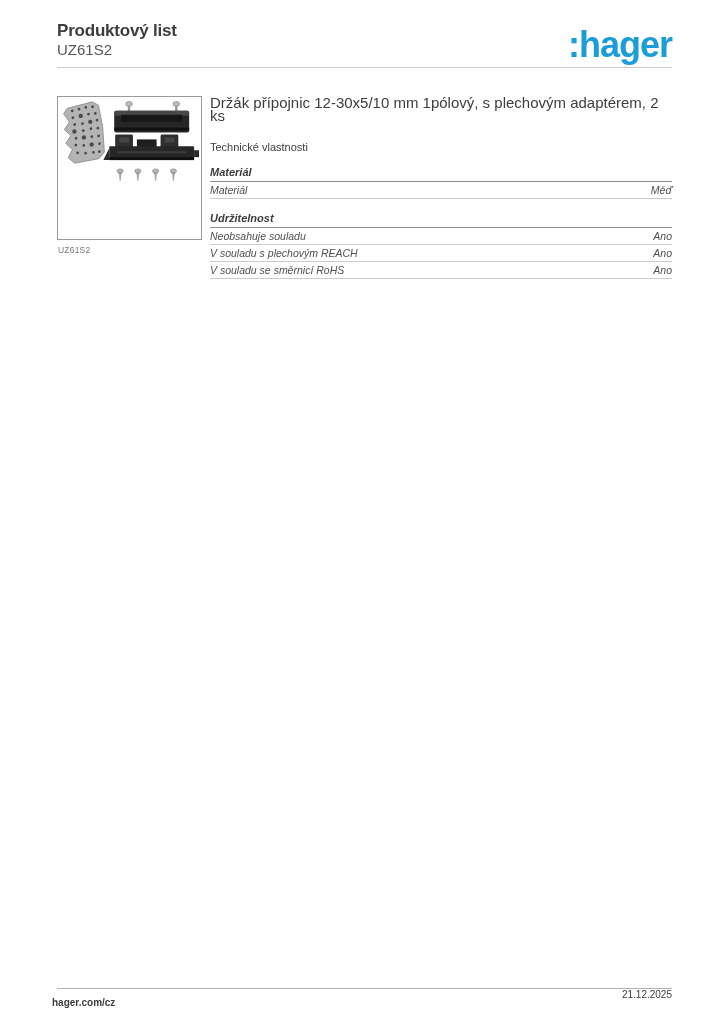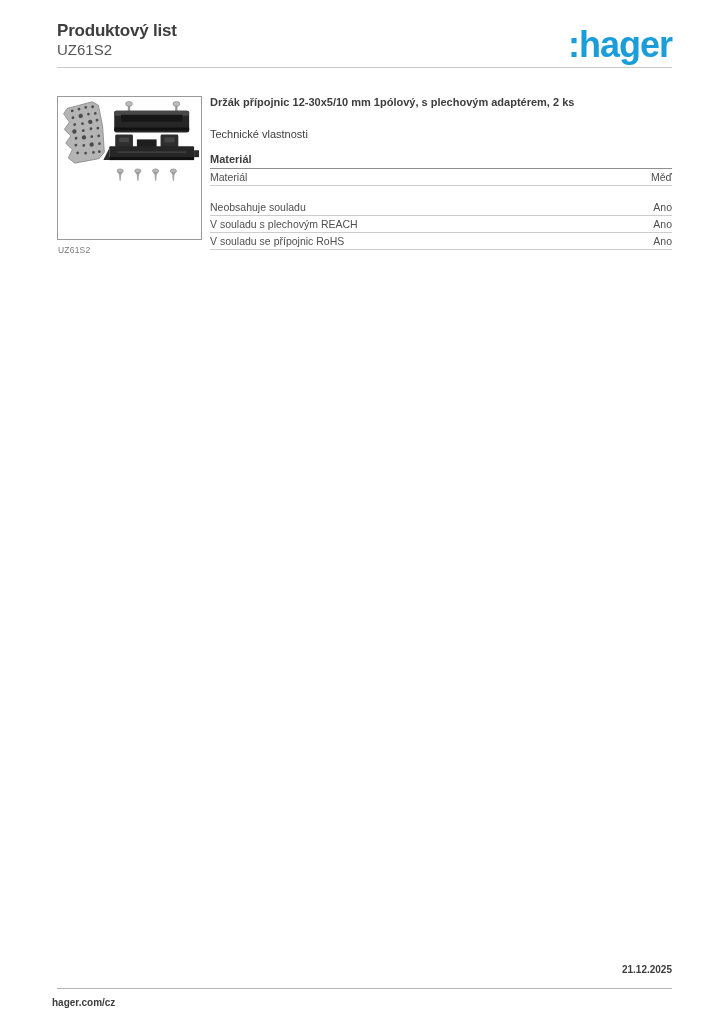--- a/index.html
+++ b/index.html
@@ -18,35 +18,35 @@
   .logo { position:absolute; right:52px; top:24px; font-size:36px; font-weight:bold; letter-spacing:-1px; }
   .header-rule { position:absolute; left:57px; right:52px; top:67px; height:1px; background:#c9c9c9; }
 
   
   .product-box { position:absolute; left:57px; top:96px; width:145px; height:144px; border:1px solid #9a9a9a; background:#ffffff; }
   .product-box svg { display:block; width:100%; height:100%; }
   .product-caption { position:absolute; left:58px; top:245px; font-size:8.5px; color:#7a7a7a; letter-spacing:0.2px; }
 
   
   .content { position:absolute; left:210px; top:96px; width:462px; }
-  .desc { font-size:11px; font-weight:bold; color:#3d3d3d; line-height:13px; }
+  .desc { font-size:15px; font-weight:normal; color:#3d3d3d; line-height:13px; }
   .tech-heading { margin-top:19px; font-size:11px; font-weight:normal; color:#3d3d3d; }
-  .groups { margin-top:13px; }
+  .groups { margin-top:13px;font-style:italic; }
   .group + .group { margin-top:13px; }
   .group-title { font-size:11px; font-weight:bold; color:#3d3d3d; padding-bottom:3px; border-bottom:1px solid #8f8f8f; }
   .spec-row { display:flex; justify-content:space-between; align-items:baseline;
               font-size:10.5px; color:#4f4f4f; line-height:12px;
               padding:2px 0; border-bottom:1px solid #cccccc; }
   .spec-row .val { text-align:center; }
 
   
   .footer-rule { position:absolute; left:57px; right:52px; top:988px; height:1px; background:#b5b5b5; }
   .footer-left { position:absolute; left:52px; top:997px; font-size:10px; font-weight:bold; color:#3d3d3d; text-decoration:none; }
   .footer-center { position:absolute; left:57px; right:52px; top:997px; text-align:center; font-size:10px; color:#8c8c8c; }
-  .footer-right { position:absolute; right:52px; top:964px; font-size:10px; font-weight:bold; color:#3d3d3d; }
+  .footer-right { position:absolute; right:52px; top:989px; font-size:10px; font-weight:normal; color:#3d3d3d; }
 </style>
 </head>
 <body>
 
 <div class="page">
 
   <div class="doc-title">Produktový list</div>
   <div class="doc-subtitle">UZ61S2</div>
   <div class="logo" style="color: rgb(26, 157, 217);">:hager</div>
   <div class="header-rule"></div>
@@ -148,30 +148,31 @@
     <div class="groups">
       <div class="group">
         <div class="group-title">Materiál</div>
         <div class="spec-row">
           <span class="lbl">Materiál</span>
           <span class="val">Měď</span>
         </div>
       </div>
 
       <div class="group">
+        <div class="group-title">Udržitelnost</div>
         <div class="spec-row">
           <span class="lbl">Neobsahuje souladu</span>
           <span class="val">Ano</span>
         </div>
         <div class="spec-row">
           <span class="lbl">V souladu s plechovým REACH</span>
           <span class="val">Ano</span>
         </div>
         <div class="spec-row">
-          <span class="lbl">V souladu se přípojnic RoHS</span>
+          <span class="lbl">V souladu se směrnicí RoHS</span>
           <span class="val">Ano</span>
         </div>
       </div>
     </div>
   </div>
 
   <div class="footer-rule"></div>
   <a class="footer-left" href="#">hager.com/cz</a>
   <div class="footer-right">21.12.2025</div>
 

